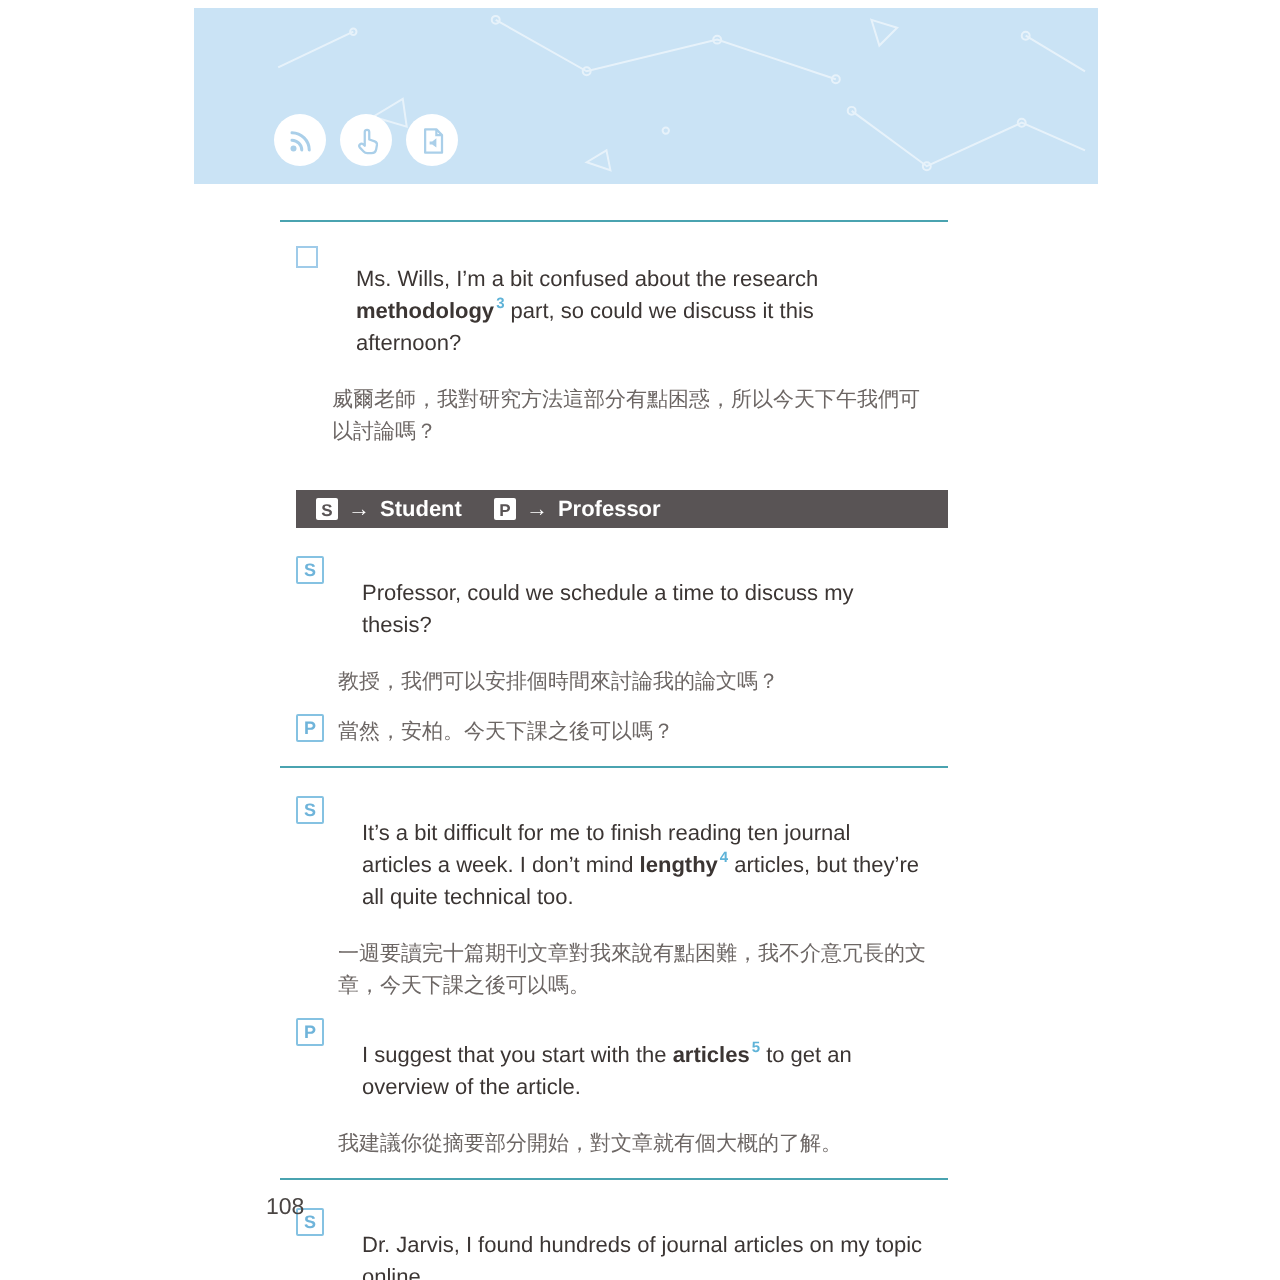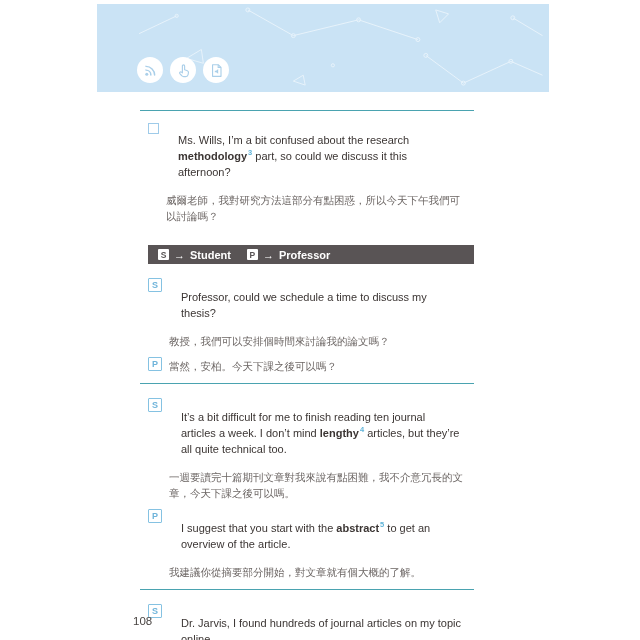--- a/index.html
+++ b/index.html
@@ -59,21 +59,21 @@
   .vocab-num{
     color:#5fb3d8;font-size:7.5px;font-weight:bold;line-height:0;
     vertical-align:super;margin-left:1px;
   }
   .chinese-line{
     margin:2px 4px 0 0;font-size:10.5px;line-height:16px;color:#6c6664;
   }
   .teal-line.group-end{margin-top:9px;}
   
   .page-number{
-    position:absolute;left:133px;top:598px;font-size:11.5px;color:#4a4543;margin-top:17px;
+    position:absolute;left:133px;top:598px;font-size:11.5px;color:#4a4543;
   }
 </style>
 </head>
 <body>
 
 <div class="header-band">
   <svg class="constellation" viewBox="0 0 452 89" xmlns="http://www.w3.org/2000/svg">
     <g stroke="#ffffff" stroke-width="1" fill="none" opacity="0.55">
       <polyline points="150,6 196,32 262,16 322,36"></polyline>
       <circle cx="150" cy="6" r="2"></circle>
@@ -160,21 +160,21 @@
       <div class="dialogue-item">
         <span class="speaker-marker">S</span>
         <div class="dialogue-body">
           <p class="english-line"><span>It’s a bit difficult for me to finish reading ten journal articles a week. I don’t mind </span><b>lengthy</b><sup class="vocab-num">4</sup><span> articles, but they’re all quite technical too.</span></p>
           <p class="chinese-line">一週要讀完十篇期刊文章對我來說有點困難，我不介意冗長的文章，今天下課之後可以嗎。</p>
         </div>
       </div>
       <div class="dialogue-item">
         <span class="speaker-marker">P</span>
         <div class="dialogue-body">
-          <p class="english-line"><span>I suggest that you start with the </span><b>abstract</b><sup class="vocab-num">5</sup><span> to get an overview of the article.</span></p>
+          <p class="english-line"><span>I suggest that you start with the </span><b>articles</b><sup class="vocab-num">5</sup><span> to get an overview of the article.</span></p>
           <p class="chinese-line">我建議你從摘要部分開始，對文章就有個大概的了解。</p>
         </div>
       </div>
       <div class="teal-line group-end"></div>
       <div class="dialogue-item">
         <span class="speaker-marker">S</span>
         <div class="dialogue-body">
           <p class="english-line"><span>Dr. Jarvis, I found hundreds of journal articles on my topic online.</span></p>
         </div>
       </div>

